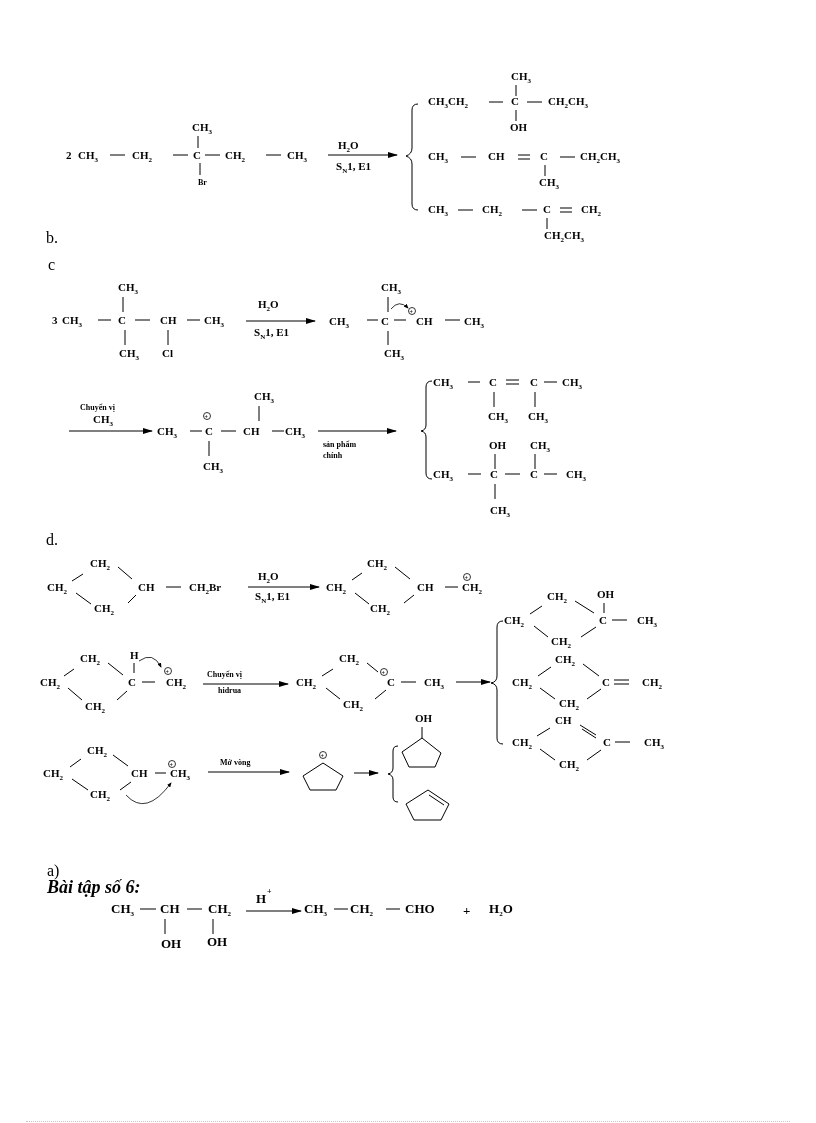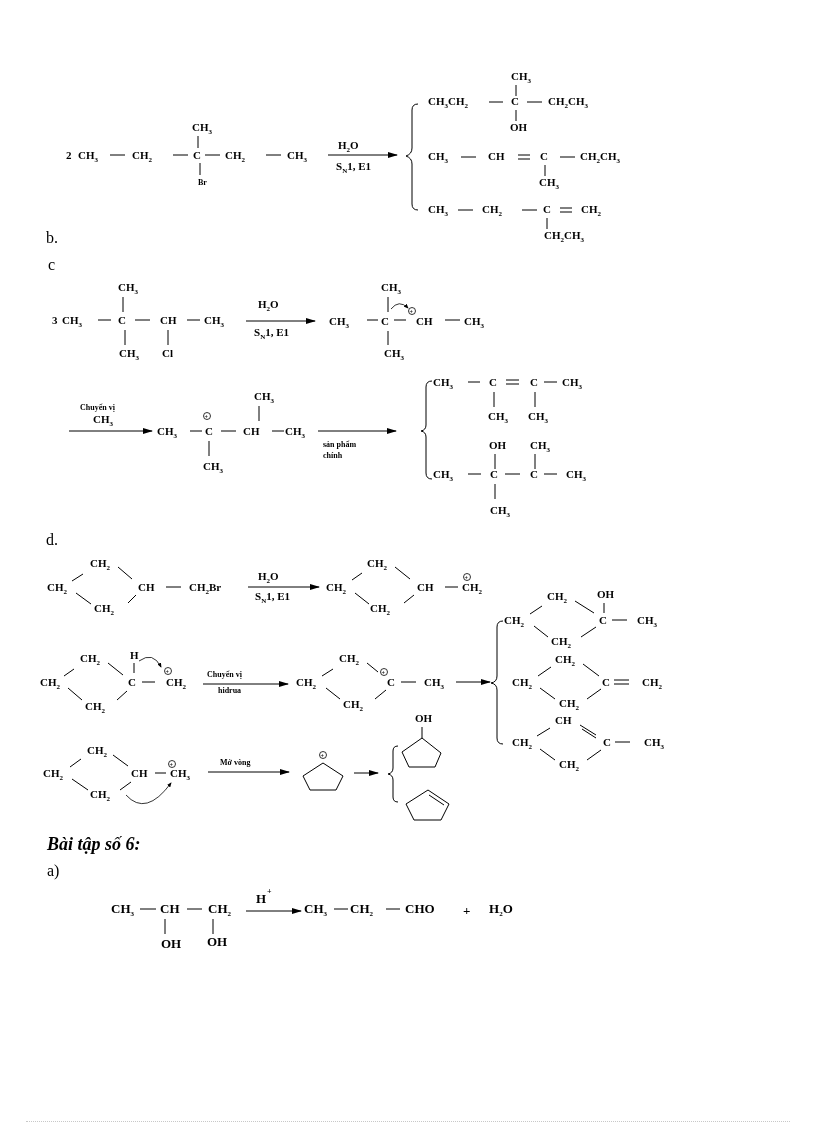--- a/index.html
+++ b/index.html
@@ -323,17 +323,17 @@
       <line x1="386" y1="909" x2="400" y2="909" stroke="#000" stroke-width="1"></line>
       <text class="chem-lg" x="405" y="913">CHO</text>
       <text class="chem-lg" x="463" y="915">+</text>
       <text class="chem-lg" x="489" y="913">H<tspan class="sub" dy="3">2</tspan><tspan dy="-3">O</tspan></text>
     </g>
   </svg>
 
   <div class="label" style="left:46px; top:229px;">b.</div>
   <div class="label" style="left:48px; top:256px;">c</div>
   <div class="label" style="left:46px; top:531px;">d.</div>
-  <div class="heading" style="left:47px; top:834px;">Bài tập số 6:</div>
+  <div class="heading" style="left:47px; top:877px;">Bài tập số 6:</div>
   <div class="label" style="left:47px; top:862px;">a)</div>
 
   <div class="footer-dots"></div>
 </div>
 
 </body></html>

